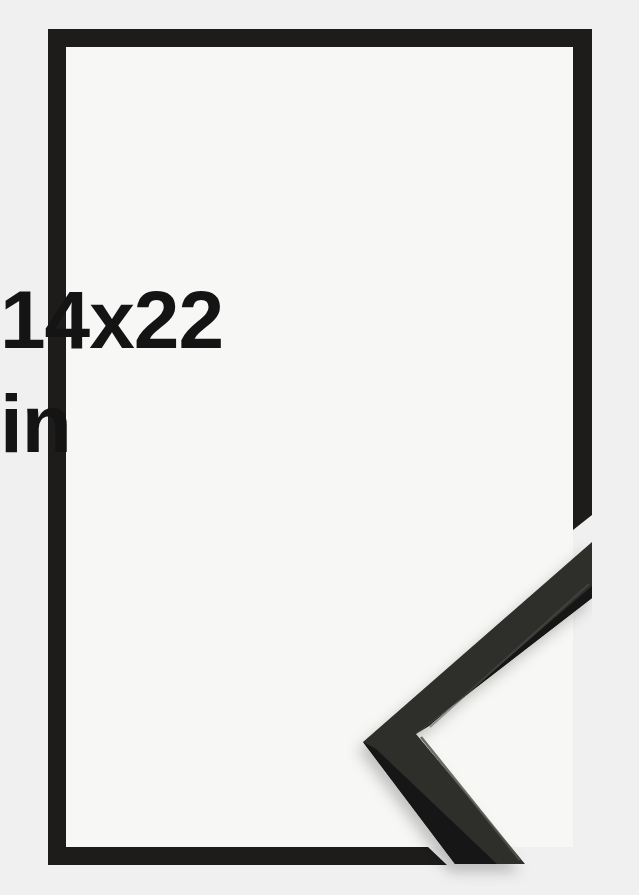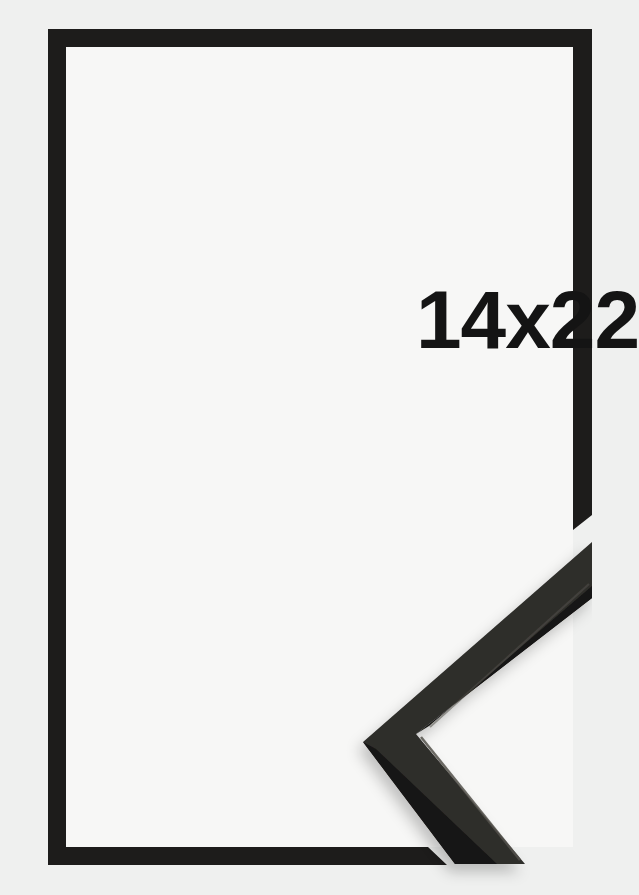--- a/index.html
+++ b/index.html
@@ -17,21 +17,21 @@
   .stage svg {
     position: absolute;
     inset: 0;
     display: block;
   }
   .size-label {
     position: absolute;
     left: 0;
     top: 268px;
     width: 639px;
-    text-align: right;
+    text-align: left;
     color: #141414;
     font-weight: 700;
     font-size: 82px;
     line-height: 104px;
     letter-spacing: -1px;
     user-select: none;
   }
   .size-label .line {
     white-space: nowrap;
   }
@@ -66,15 +66,16 @@
       <polygon points="363,742 455,864 497,864 376,749" fill="#171614"></polygon>
 
       <line x1="421" y1="737" x2="520" y2="860" stroke="#54524c" stroke-width="2.5" opacity="0.85"></line>
 
       <line x1="430" y1="727" x2="589" y2="584" stroke="#54524c" stroke-width="2" opacity="0.55"></line>
     </g>
   </svg>
 
   <div class="size-label">
     <div class="line">14x22</div>
+    <div class="line">in</div>
   </div>
 
 </div>
 
 </body></html>

